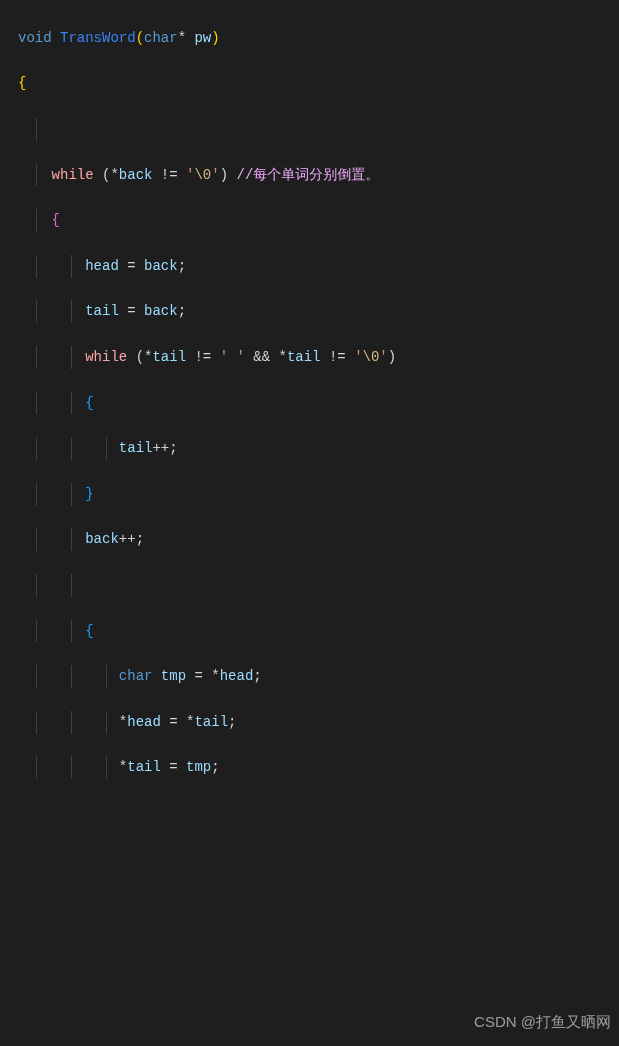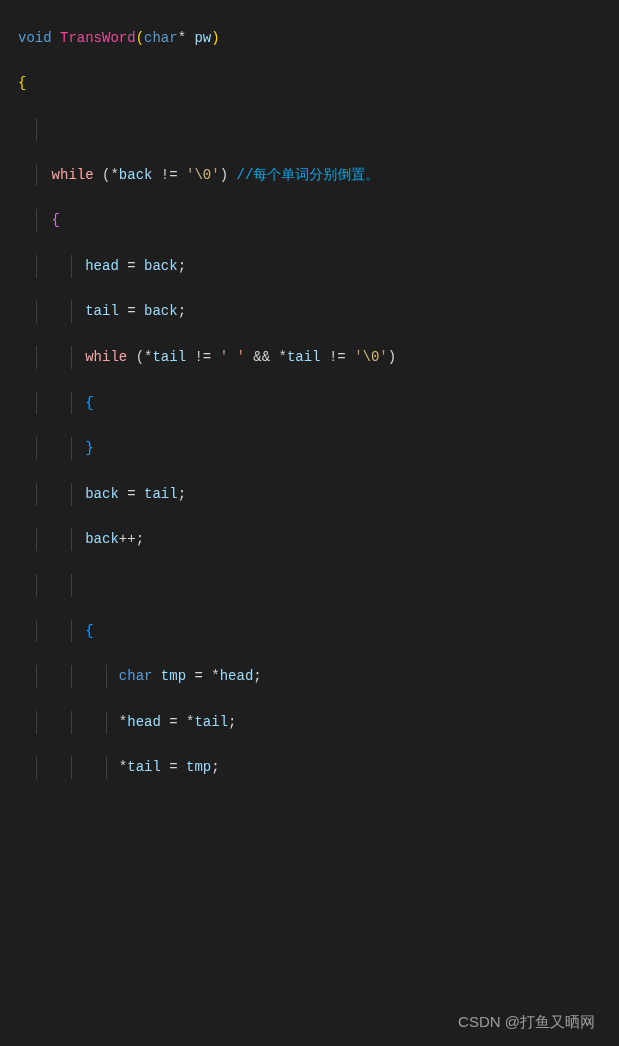--- a/index.html
+++ b/index.html
@@ -30,53 +30,53 @@
     width: 0;
     height: 22.8px;
     vertical-align: top;
     position: absolute;
   }
   .g1 { left: 18px; }
   .g2 { left: 53px; }
   .g3 { left: 88px; }
   .kw-type { color: #569cd6; }
   .kw-ctrl { color: #fca5a5; }
-  .func { color: #ec4899; }
+  .func { color: #3b82f6; }
   .var { color: #9cdcfe; }
   .op { color: #d4d4d4; }
   .brace { color: #ffd700; }
   .brace2 { color: #da70d6; }
   .brace3 { color: #179fff; }
   .str { color: #ce9178; }
   .esc { color: #d7ba7d; }
-  .comment { color: #0ea5e9; }
+  .comment { color: #f0abfc; }
   .watermark {
     position: absolute;
     bottom: 12px;
-    right: 24px;
+    right: 8px;
     color: rgba(255,255,255,0.55);
     font-family: sans-serif;
     font-size: 15px;
   }
 </style>
 </head>
 <body>
 
 <div class="editor">
 <span class="line"><span class="kw-type">void</span> <span class="func">TransWord</span><span class="brace">(</span><span class="kw-type">char</span><span class="op">*</span> <span class="var">pw</span><span class="brace">)</span></span>
 <span class="line"><span class="brace">{</span></span>
 <span class="line"><span class="guide g1"></span> </span>
 <span class="line"><span class="guide g1"></span>    <span class="kw-ctrl">while</span><span class="op"> (</span><span class="op">*</span><span class="var">back</span><span class="op"> != </span><span class="str">'</span><span class="esc">\0</span><span class="str">'</span><span class="op">) </span><span class="comment">//每个单词分别倒置。</span></span>
 <span class="line"><span class="guide g1"></span>    <span class="brace2">{</span></span>
 <span class="line"><span class="guide g1"></span><span class="guide g2"></span>        <span class="var">head</span><span class="op"> = </span><span class="var">back</span><span class="op">;</span></span>
 <span class="line"><span class="guide g1"></span><span class="guide g2"></span>        <span class="var">tail</span><span class="op"> = </span><span class="var">back</span><span class="op">;</span></span>
 <span class="line"><span class="guide g1"></span><span class="guide g2"></span>        <span class="kw-ctrl">while</span><span class="op"> (</span><span class="op">*</span><span class="var">tail</span><span class="op"> != </span><span class="str">'</span><span class="str"> </span><span class="str">'</span><span class="op"> &amp;&amp; </span><span class="op">*</span><span class="var">tail</span><span class="op"> != </span><span class="str">'</span><span class="esc">\0</span><span class="str">'</span><span class="op">)</span></span>
 <span class="line"><span class="guide g1"></span><span class="guide g2"></span>        <span class="brace3">{</span></span>
+<span class="line"><span class="guide g1"></span><span class="guide g2"></span><span class="guide g3"></span>            <span class="var">tail</span><span class="op">++;</span></span>
 <span class="line"><span class="guide g1"></span><span class="guide g2"></span>        <span class="brace3">}</span></span>
-<span class="line"><span class="guide g1"></span><span class="guide g2"></span>        <span class="var">back</span><span class="op"> = </span><span class="var">tail</span><span class="op">;</span></span>
 <span class="line"><span class="guide g1"></span><span class="guide g2"></span>        <span class="var">back</span><span class="op">++;</span></span>
 <span class="line"><span class="guide g1"></span><span class="guide g2"></span> </span>
 <span class="line"><span class="guide g1"></span><span class="guide g2"></span>        <span class="brace3">{</span></span>
 <span class="line"><span class="guide g1"></span><span class="guide g2"></span><span class="guide g3"></span>            <span class="kw-type">char</span> <span class="var">tmp</span><span class="op"> = </span><span class="op">*</span><span class="var">head</span><span class="op">;</span></span>
 <span class="line"><span class="guide g1"></span><span class="guide g2"></span><span class="guide g3"></span>            <span class="op">*</span><span class="var">head</span><span class="op"> = </span><span class="op">*</span><span class="var">tail</span><span class="op">;</span></span>
 <span class="line"><span class="guide g1"></span><span class="guide g2"></span><span class="guide g3"></span>            <span class="op">*</span><span class="var">tail</span><span class="op"> = </span><span class="var">tmp</span><span class="op">;</span></span>
 
 
 
 

